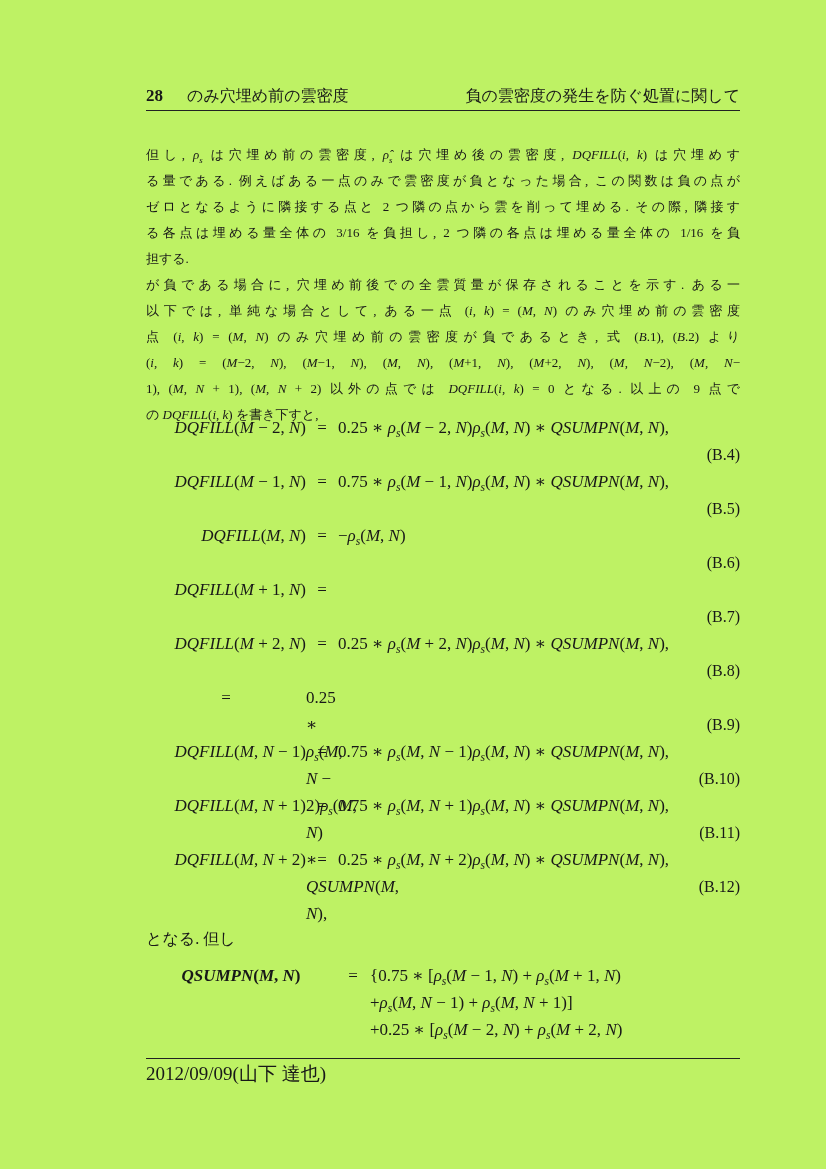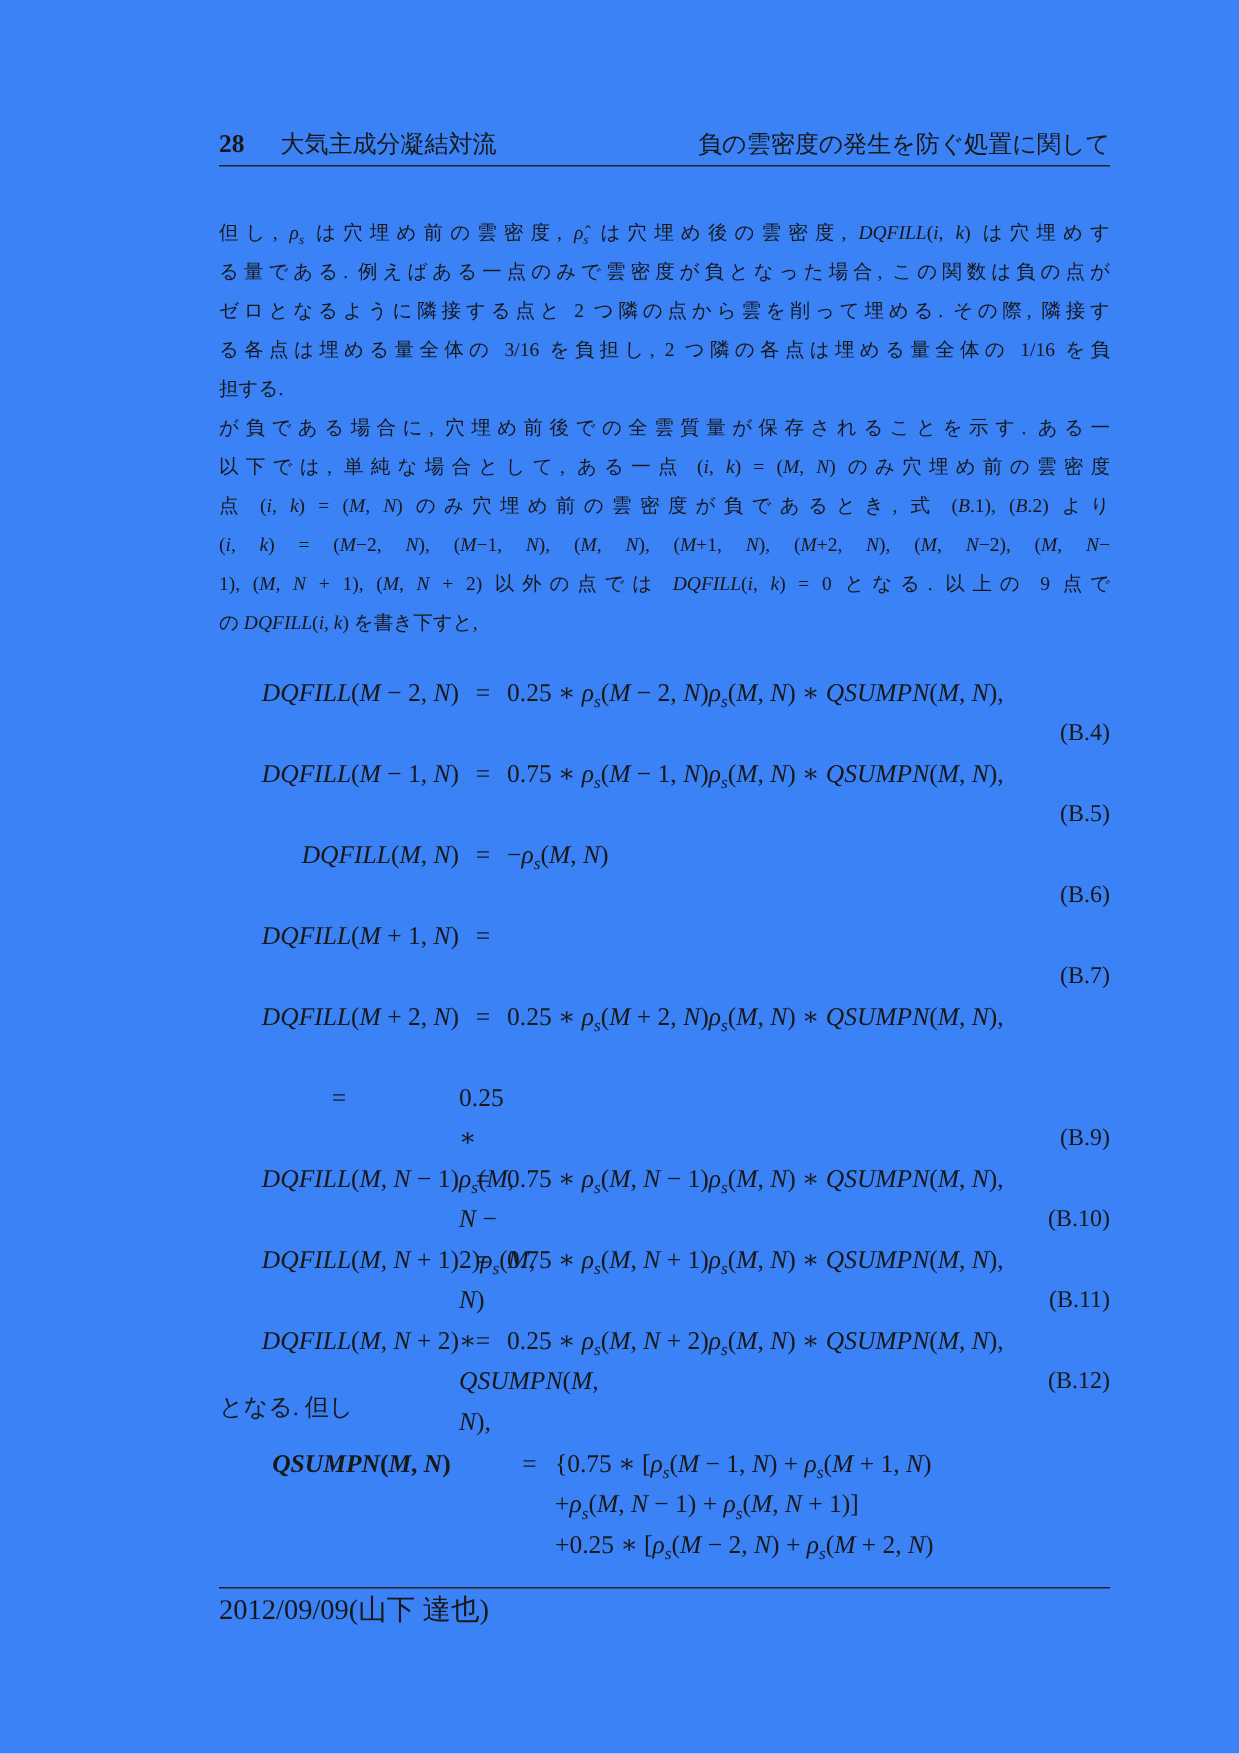--- a/index.html
+++ b/index.html
@@ -4,21 +4,21 @@
 <style>
   * { box-sizing: border-box; }
   html, body {
     margin: 0; padding: 0;
     background: #ffffff;
     font-family: "Liberation Serif", "DejaVu Serif", serif;
   }
   .page {
     position: relative;
     width: 826px; height: 1169px;
-    background: #3b82f6;
+    background: #bef264;
     color: #181818;
     overflow: hidden;
   }
   .abs { position: absolute; left: 146px; width: 594px; }
 
   
   .header {
     top: 86px;
     display: flex; align-items: baseline;
     font-size: 16px;
@@ -38,21 +38,21 @@
 
   
   .para { font-size: 13px; line-height: 26px; }
   .p1 { top: 142px; }
   .p2 { top: 272px; }
   .jline { text-align: justify; text-align-last: justify; }
   .lastline { text-align: left; text-align-last: auto; }
   .para div, .mathline { white-space: normal; }
 
   
-  .equations { top: 448px; }
+  .equations { top: 414px; }
   .eq { height: 54px; }
   .eq-row {
     display: grid; grid-template-columns: 160px 32px auto;
     height: 27px; line-height: 27px;
     font-size: 17px; white-space: nowrap;
   }
   .eq-lhs { text-align: right; }
   .eq-rel { text-align: center; }
   .eq-rhs { text-align: left; }
   .eq-label { height: 27px; line-height: 27px; text-align: right; font-size: 16px; }
@@ -75,21 +75,21 @@
   i { font-style: italic; }
   sub { font-size: 68%; line-height: 0; }
 </style>
 </head>
 <body>
 
 <div class="page">
 
   <div class="abs header">
     <span class="page-num">28</span>
-    <span class="title-left">大気主成分凝結対流</span>
+    <span class="title-left">のみ穴埋め前の雲密度</span>
     <span class="title-right">負の雲密度の発生を防ぐ処置に関して</span>
   </div>
   <hr class="rule header-rule">
 
   <div class="abs para p1">
     <div class="jline">但し, <i>ρ</i><sub><i>s</i></sub> は穴埋め前の雲密度, <i>ρ̂</i><sub><i>s</i></sub> は穴埋め後の雲密度, <i>DQFILL</i>(<i>i</i>, <i>k</i>) は穴埋めす</div>
     <div class="jline">る量である. 例えばある一点のみで雲密度が負となった場合, この関数は負の点が</div>
     <div class="jline">ゼロとなるように隣接する点と 2 つ隣の点から雲を削って埋める. その際, 隣接す</div>
     <div class="jline">る各点は埋める量全体の 3/16 を負担し, 2 つ隣の各点は埋める量全体の 1/16 を負</div>
     <div class="lastline">担する.</div>
@@ -140,20 +140,21 @@
       </div>
       <div class="eq-label">(B.7)</div>
     </div>
 
     <div class="eq">
       <div class="eq-row">
         <span class="eq-lhs mathline"><i>DQFILL</i>(<i>M</i> + 2, <i>N</i>)</span>
         <span class="eq-rel">=</span>
         <span class="eq-rhs mathline">0.25 ∗ <i>ρ</i><sub><i>s</i></sub>(<i>M</i> + 2, <i>N</i>)<i>ρ</i><sub><i>s</i></sub>(<i>M</i>, <i>N</i>) ∗ <i>QSUMPN</i>(<i>M</i>, <i>N</i>),</span>
       </div>
+      <div class="eq-label">(B.8)</div>
     </div>
 
     <div class="eq">
       <div class="eq-row">
         <span class="eq-rel">=</span>
         <span class="eq-rhs mathline">0.25 ∗ <i>ρ</i><sub><i>s</i></sub>(<i>M</i>, <i>N</i> − 2)<i>ρ</i><sub><i>s</i></sub>(<i>M</i>, <i>N</i>) ∗ <i>QSUMPN</i>(<i>M</i>, <i>N</i>),</span>
       </div>
       <div class="eq-label">(B.9)</div>
     </div>
 

